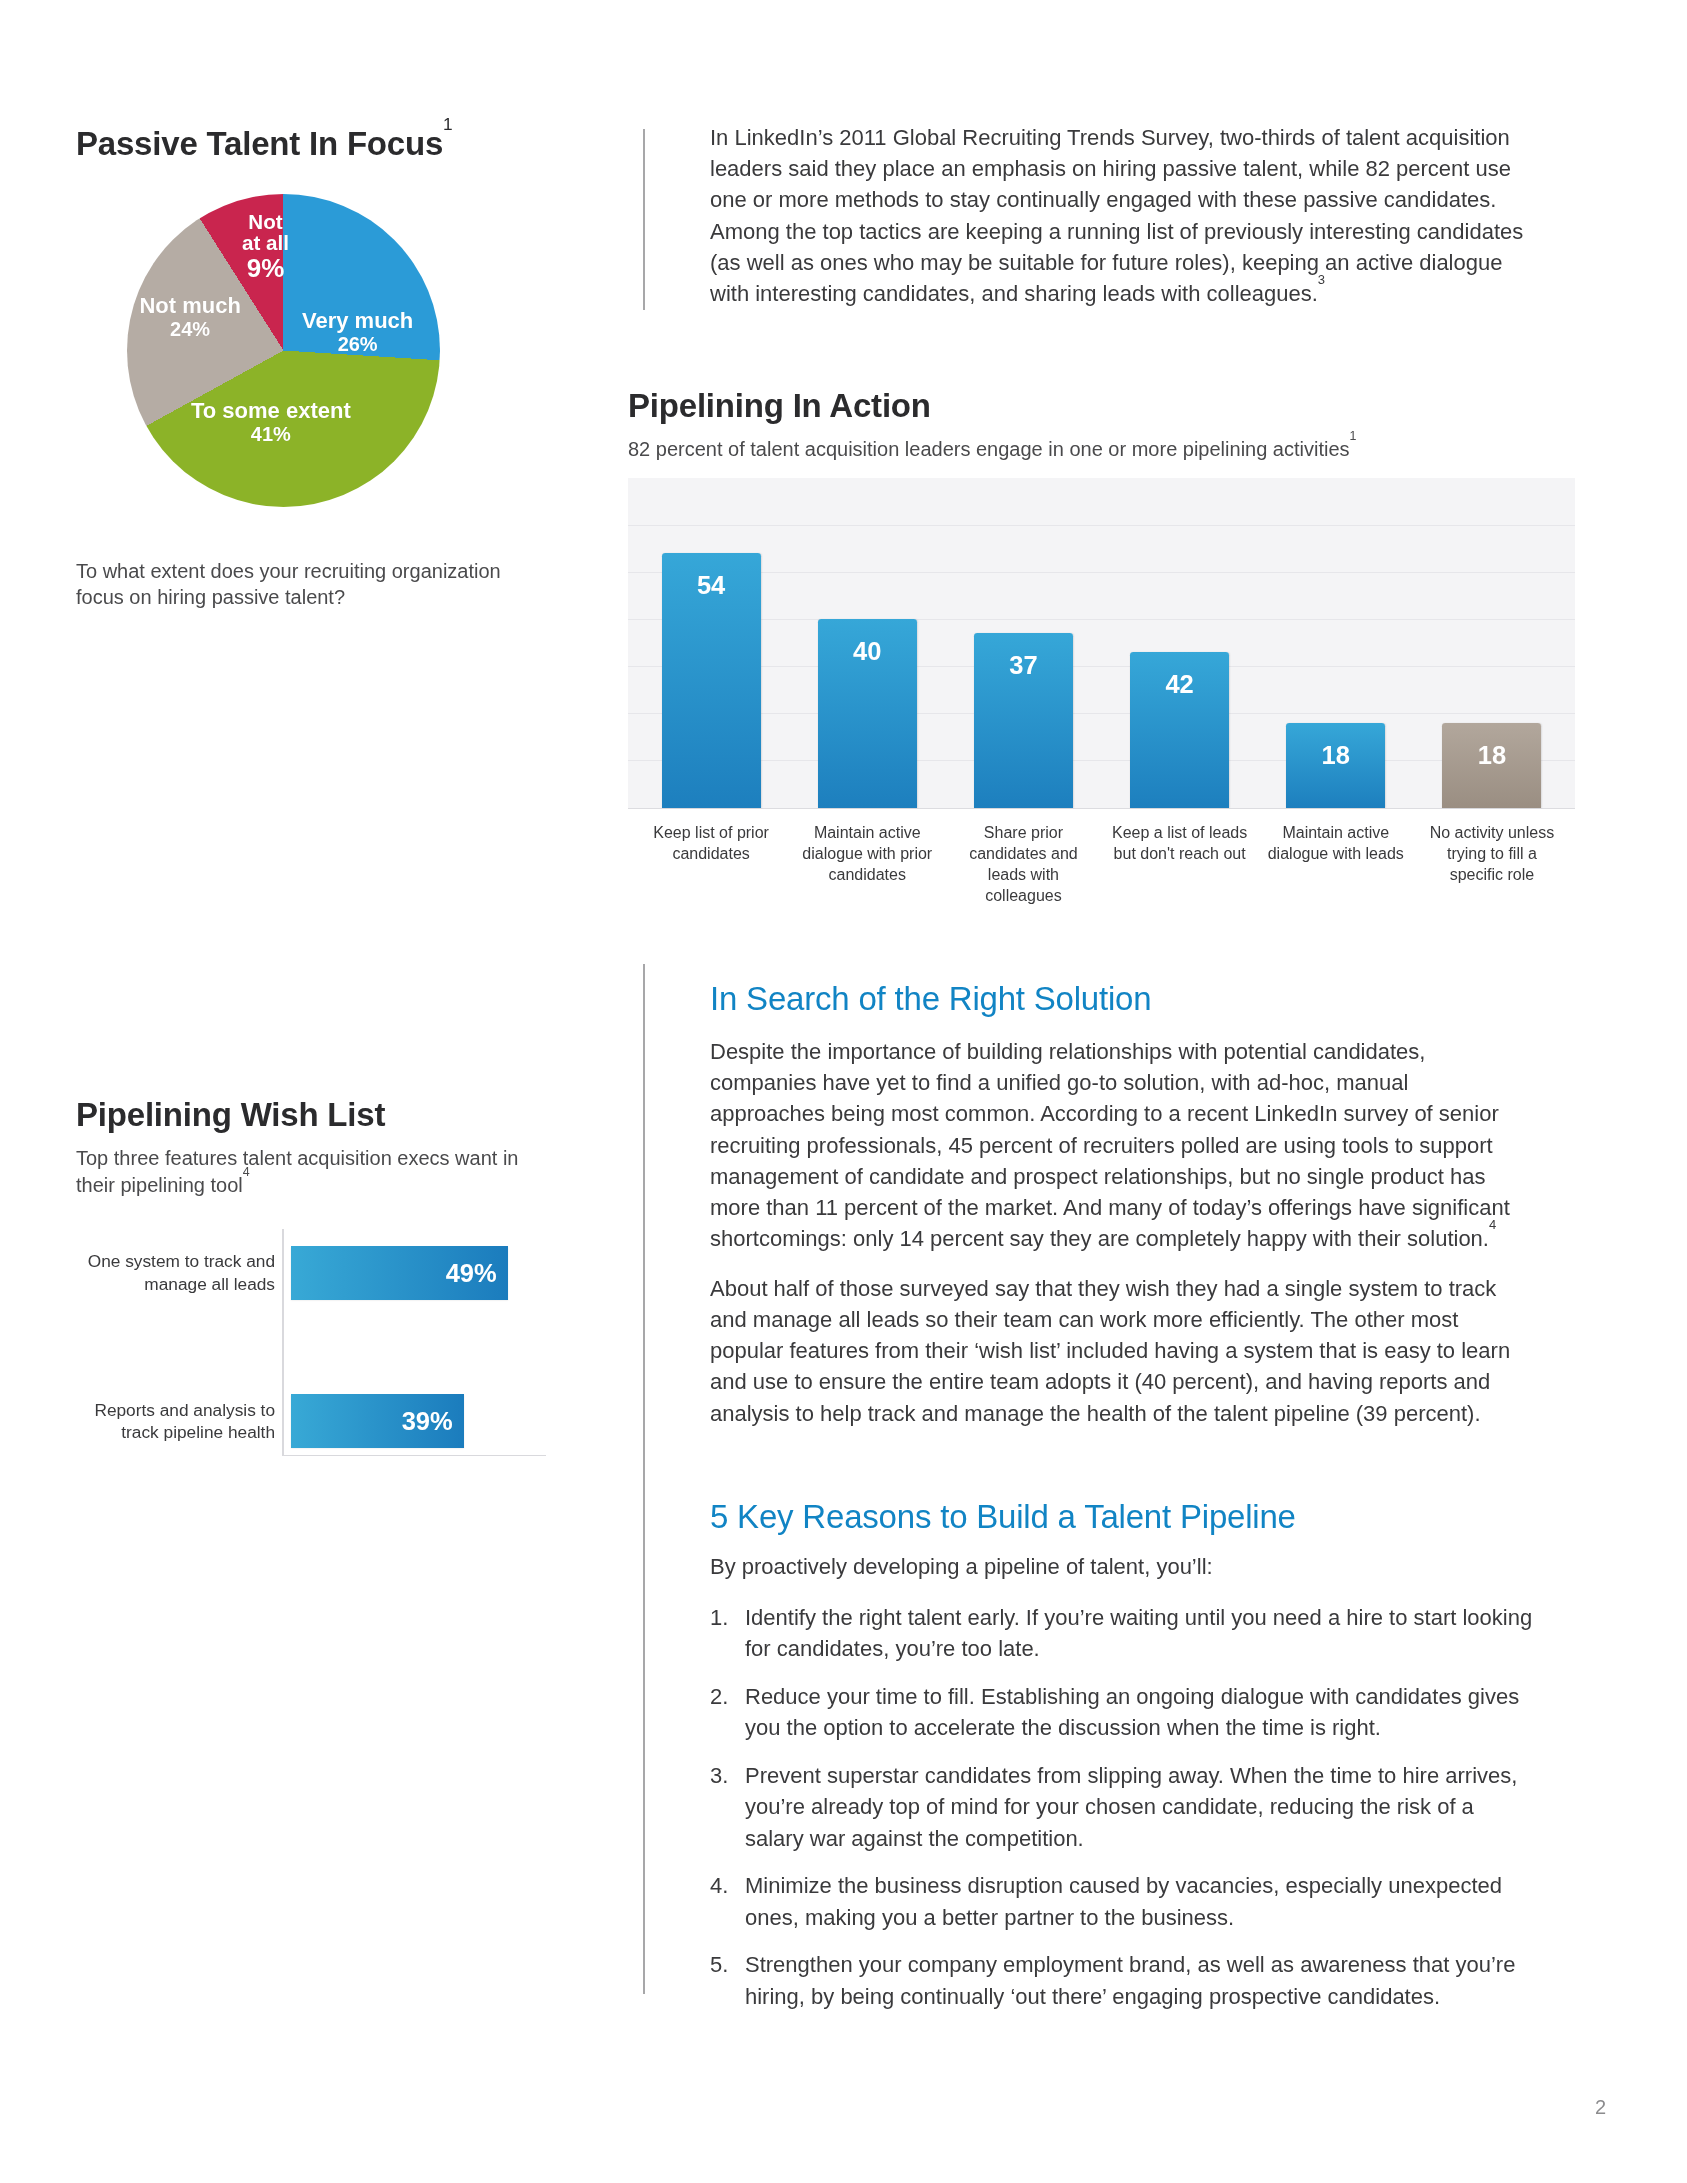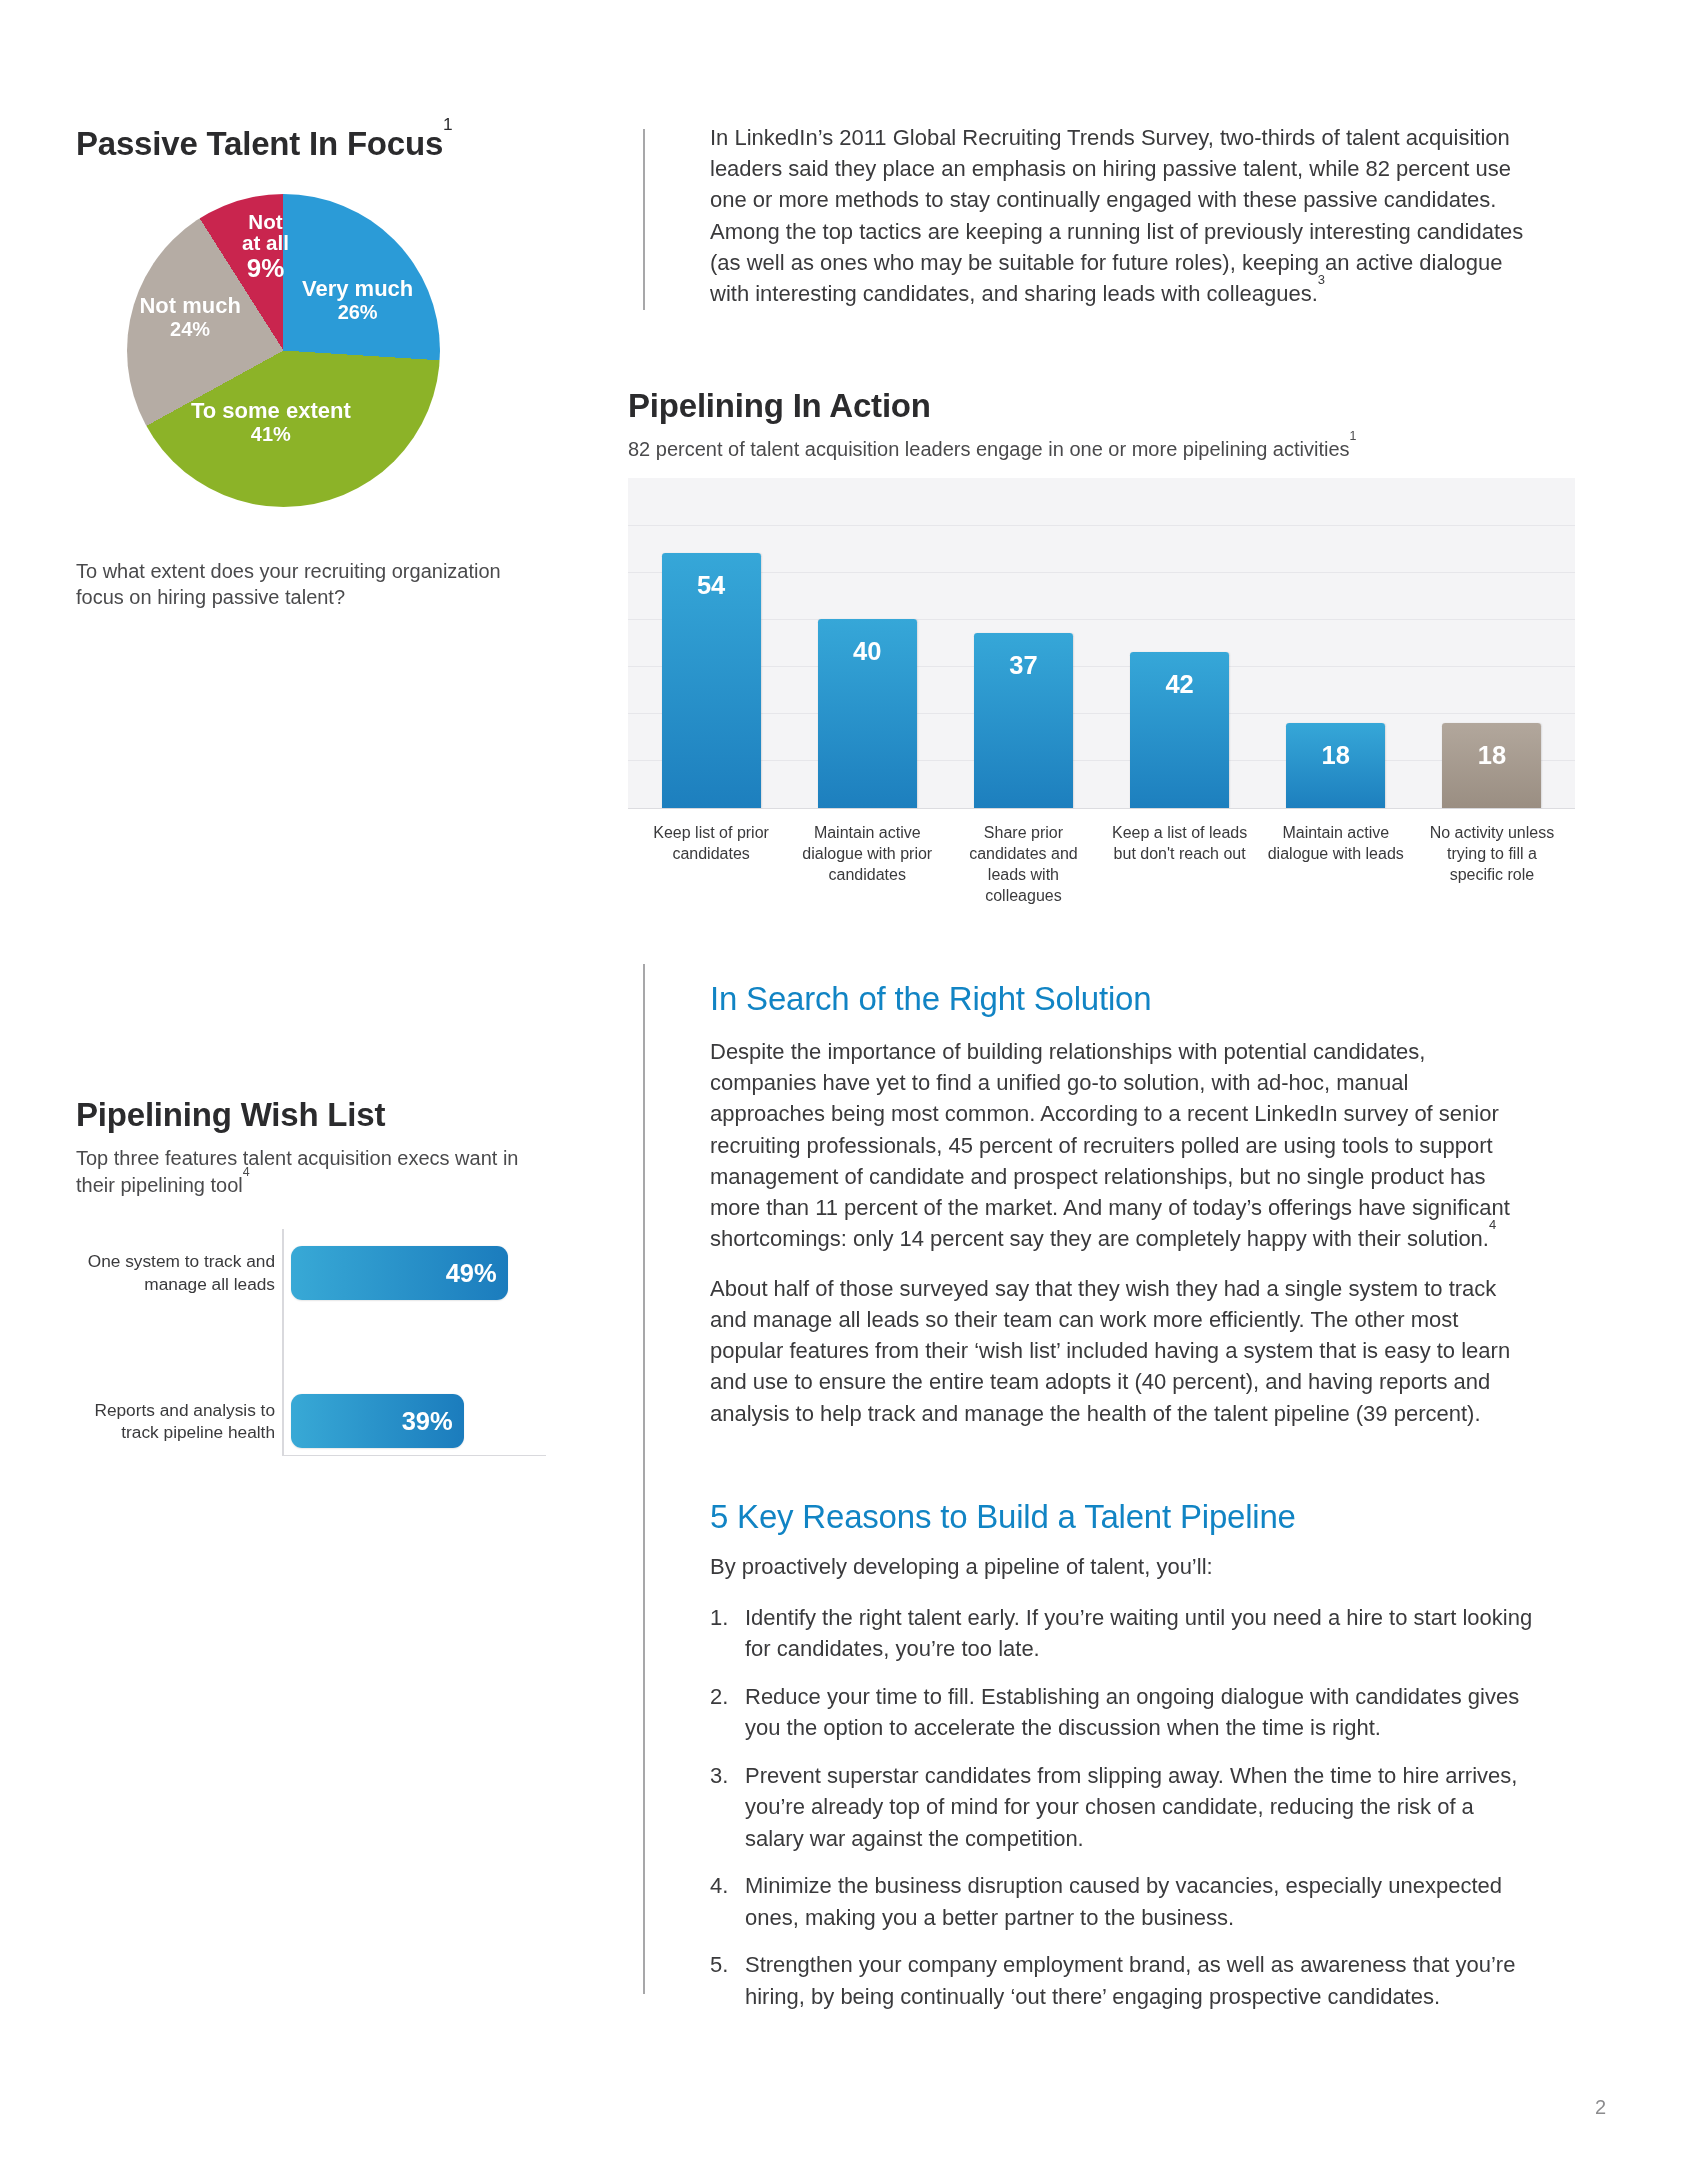--- a/index.html
+++ b/index.html
@@ -79,21 +79,21 @@
     position: absolute;
     color: #ffffff;
     text-align: center;
     font-weight: bold;
     line-height: 1.02;
     text-shadow: 0 0 0.8px rgba(0,0,0,0.12);
     white-space: nowrap;
   }
   .pie-label .nm { display: block; font-size: 22px; font-weight: bold; }
   .pie-label .pc { display: block; font-size: 20px; font-weight: bold; margin-top: 1.6px; }
-  #pie-lbl-very { left: 175px; top: 84px; }
+  #pie-lbl-very { left: 175px; top: 116px; }
   #pie-lbl-some { left: 64px; top: 206px; }
   #pie-lbl-notmuch { left: 12.4px; top: 101px; }
   #pie-lbl-notatall { left: 115px; top: 18px; }
   #pie-lbl-notatall .nm { font-size: 20.6px; line-height: 1.0; }
   #pie-lbl-notatall .pc { font-size: 26px; }
   #pie-caption { margin: 51px 0 0 0; width: 461px; }
 
   
   #bar-block { position: absolute; left: 628px; top: 478px; width: 947px; }
   .vchart-plot {
@@ -187,21 +187,21 @@
     width: 199px;
     text-align: right;
     font-size: 17.3px;
     line-height: 1.3;
     color: #3a3a3c;
     padding-right: 8px;
   }
   .hbar {
     height: 54px;
     margin-left: 8.2px;
-    border-radius: 11px;
+    border-radius: 0;
     background: linear-gradient(90deg, #38a9d6 0%, #1b7cbd 100%);
     position: relative;
     box-shadow: 0 0.8px 1.6px rgba(0,0,0,0.10);
   }
   .hbar .val {
     position: absolute;
     right: 11.5px;
     top: 50%;
     transform: translateY(-50%);
     color: #ffffff;

